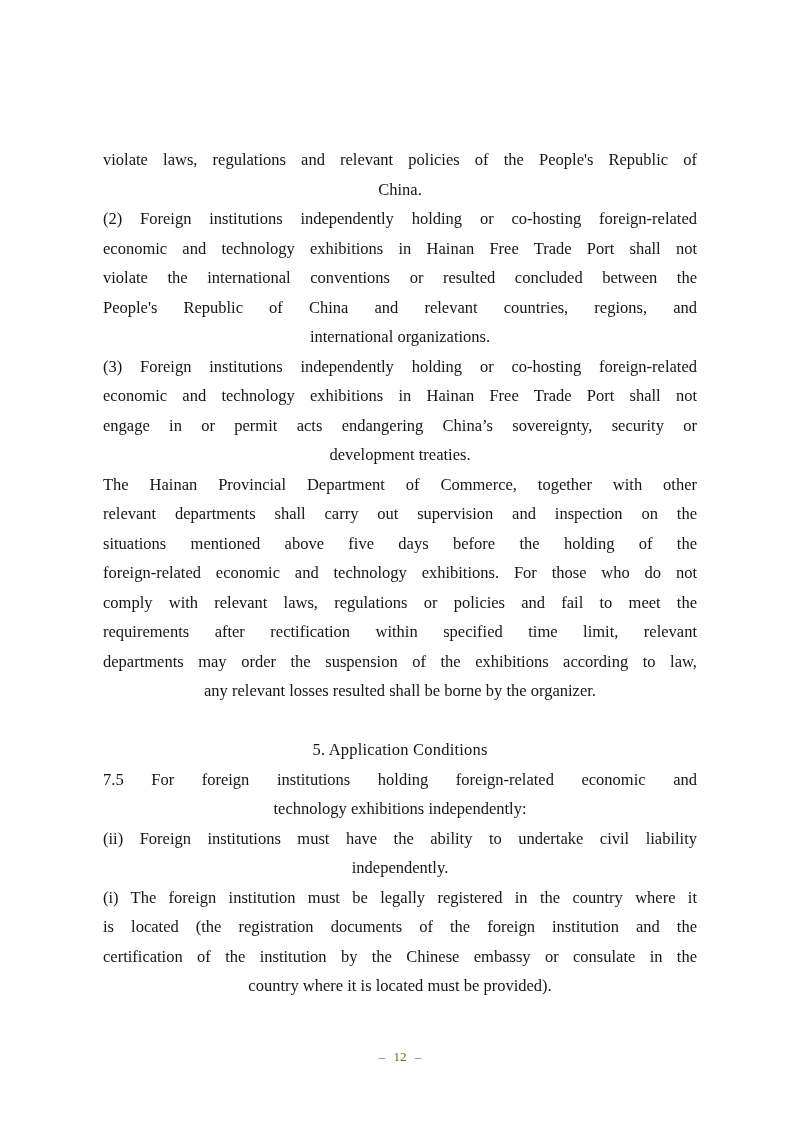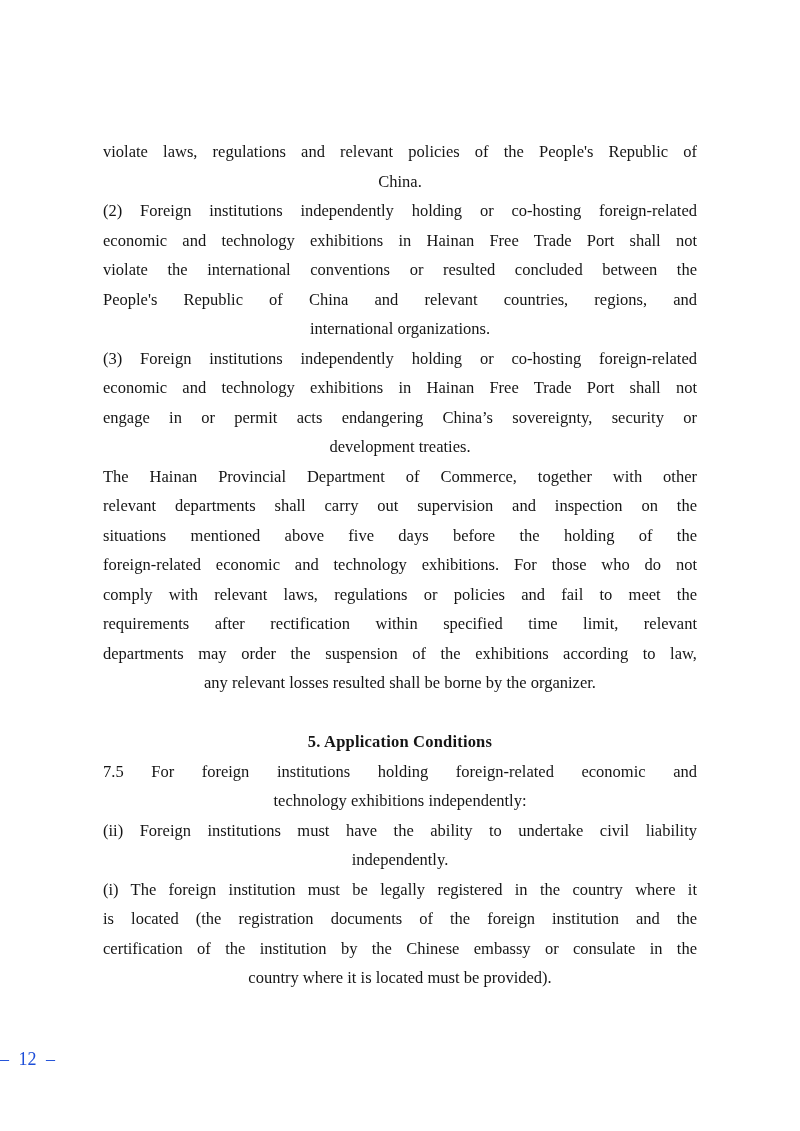--- a/index.html
+++ b/index.html
@@ -12,49 +12,49 @@
     width: 800px;
     height: 1131px;
     background: #ffffff;
     font-family: "Liberation Serif", "DejaVu Serif", serif;
     color: #151515;
     overflow: hidden;
   }
   .content {
     position: absolute;
     left: 103px;
-    top: 137px;
+    top: 145px;
     width: 594px;
     font-size: 16.5px;
     line-height: 29.5px;
   }
   .paragraph { margin: 0; }
   .line {
     height: 29.5px;
     overflow: hidden;
     text-align: center;
   }
   .line.just {
     text-align: justify;
     text-align-last: justify;
     -moz-text-align-last: justify;
   }
   .line.spacer { height: 29.5px; }
   .paragraph.heading .line {
-    font-weight: bold;
+    font-weight: normal;
     letter-spacing: 0.2px;
   }
   .footer {
     position: absolute;
     left: 0;
     width: 800px;
     top: 1049px;
-    text-align: left;
-    font-size: 18px;
-    color: #1d4ed8;
+    text-align: center;
+    font-size: 13px;
+    color: #4d7c0f;
     word-spacing: 5px;
   }
 </style>
 </head>
 <body>
 
 <div class="page">
   <main class="content">
       <div class="paragraph body">
         <div class="line just">violate laws, regulations and relevant policies of the People's Republic of</div>

